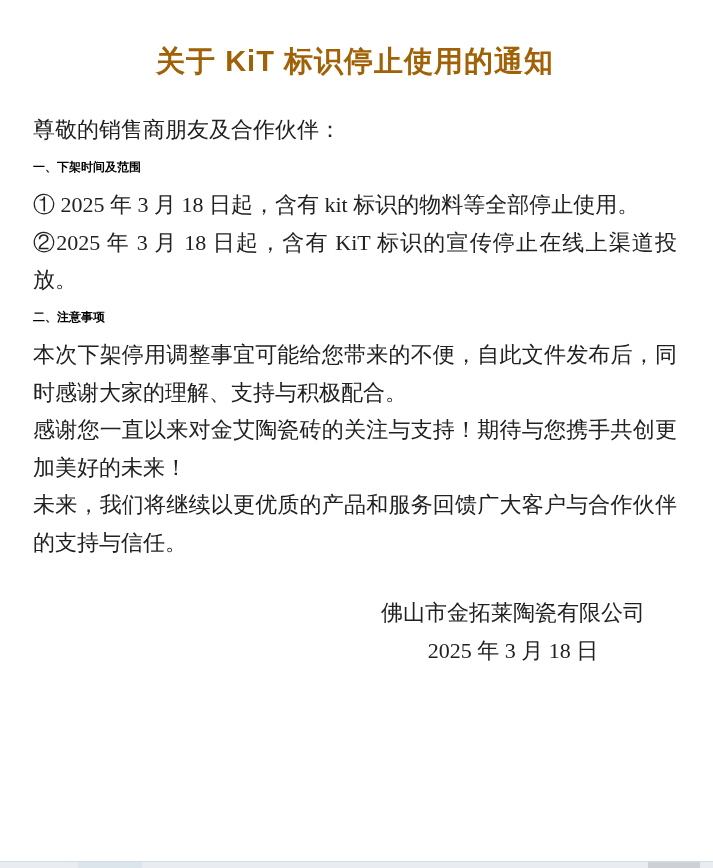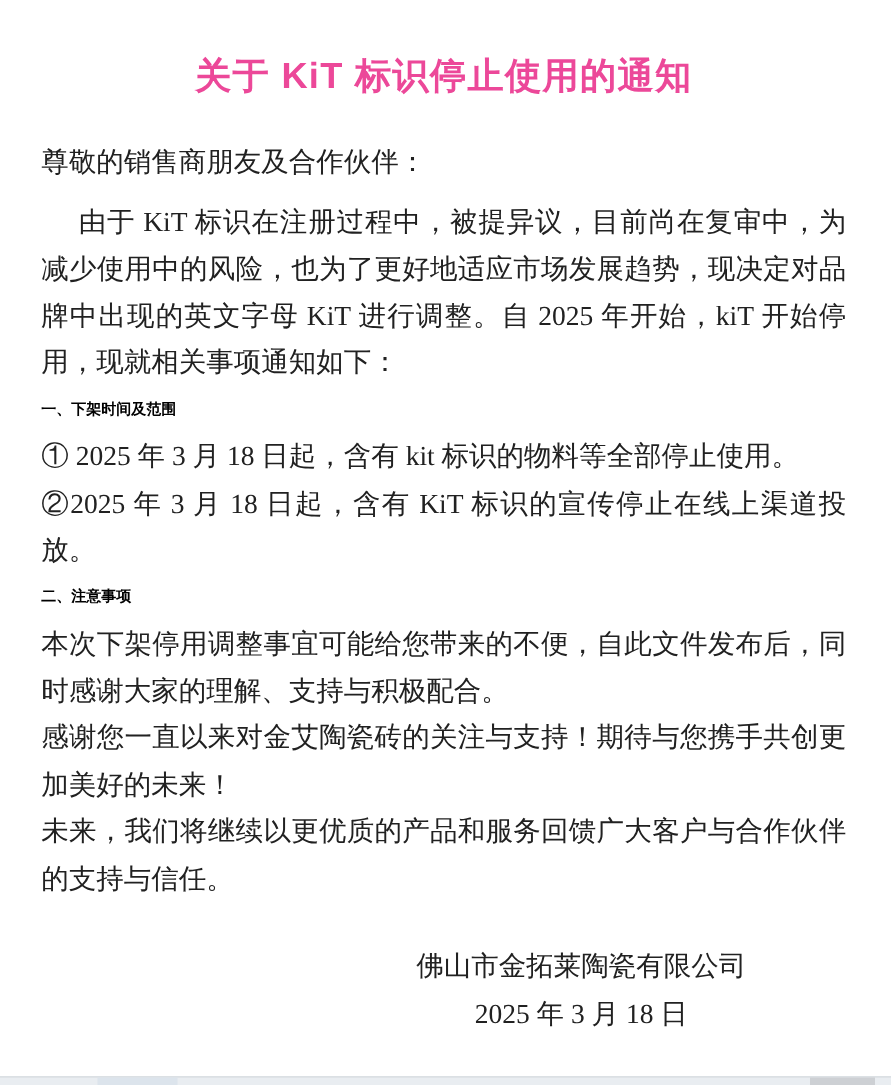--- a/index.html
+++ b/index.html
@@ -19,21 +19,21 @@
     .content {
       padding: 0 36px 0 33px;
     }
     .doc-title {
       margin: 40px 0 0 0;
       font-family: "Liberation Sans", "DejaVu Sans", sans-serif;
       font-size: 29px;
       line-height: 42px;
       font-weight: 700;
       text-align: center;
-      color: #ec4899;
+      color: #a16207;
       letter-spacing: 1px;
     }
     .line {
       margin: 0;
       font-size: 22px;
       line-height: 37.5px;
       text-align: justify;
       text-justify: inter-ideograph;
       word-break: break-all;
     }
@@ -51,21 +51,21 @@
       line-height: 37.5px;
       font-weight: 700;
       color: #000000;
     }
     .signature {
       margin-top: 33px;
       display: flex;
       justify-content: flex-end;
     }
     .sig-inner {
-      margin-right: 80px;
+      margin-right: 32px;
       text-align: center;
     }
     .sig-inner .line {
       text-align: center;
     }
     .bottom-strip {
       position: absolute;
       left: 0;
       right: 0;
       bottom: 0;
@@ -93,21 +93,20 @@
 </head>
 <body>
 
 <div class="page">
   <div class="content">
 
     <h1 class="doc-title">关于 KiT 标识停止使用的通知</h1>
 
     <p class="line salutation">尊敬的销售商朋友及合作伙伴：</p>
 
-    <p class="line intro">由于 KiT 标识在注册过程中，被提异议，目前尚在复审中，为减少使用中的风险，也为了更好地适应市场发展趋势，现决定对品牌中出现的英文字母 KiT 进行调整。自 2025 年开始，kiT 开始停用，现就相关事项通知如下：</p>
 
     <h2 class="sec-heading">一、下架时间及范围</h2>
 
     <p class="line">① 2025 年 3 月 18 日起，含有 kit 标识的物料等全部停止使用。</p>
 
     <p class="line">②2025 年 3 月 18 日起，含有 KiT 标识的宣传停止在线上渠道投放。</p>
 
     <h2 class="sec-heading">二、注意事项</h2>
 
 

